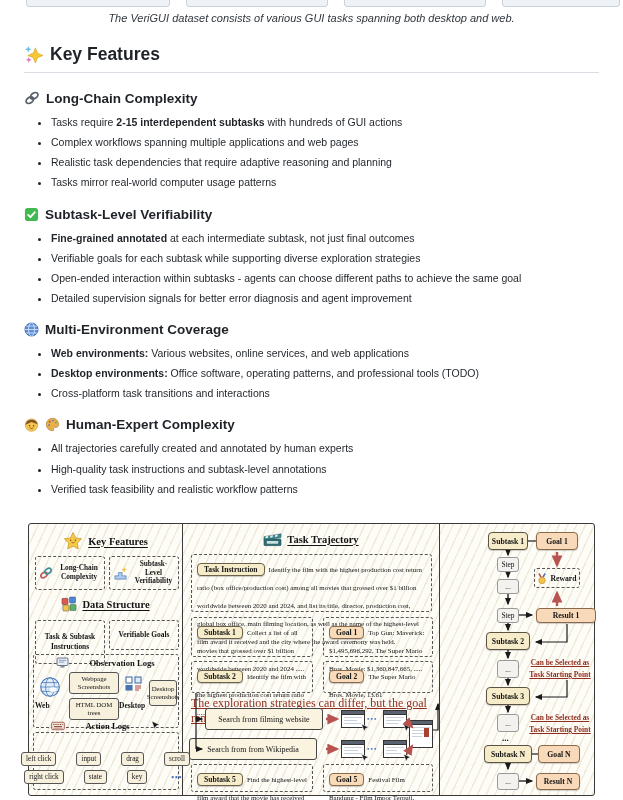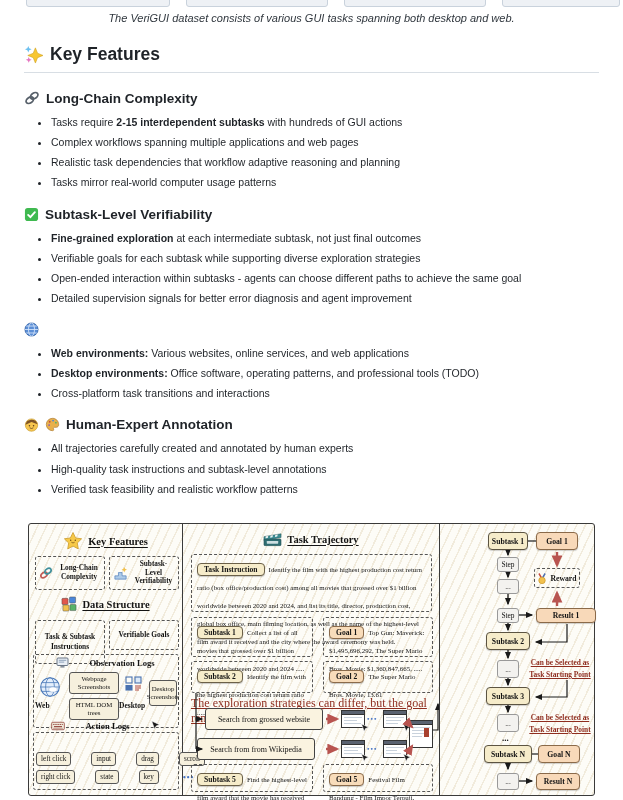--- a/index.html
+++ b/index.html
@@ -37,21 +37,21 @@
   .dash{position:absolute;border:1.1px dashed #555;border-radius:3px;box-sizing:border-box}
   .fbox{display:flex;align-items:center;justify-content:center;gap:4px;padding:2px 3px;
         font-size:7.3px;font-weight:bold;line-height:1.2;text-align:center}
   .dbox{display:flex;align-items:center;justify-content:center;padding:2px 4px;
         font-size:7.4px;font-weight:bold;line-height:1.35;text-align:center}
   .sec-title{position:absolute;left:0;right:0;display:flex;align-items:center;justify-content:center;gap:20px;
              font-weight:bold;font-size:8.6px}
   .obox{position:absolute;display:flex;align-items:center;justify-content:center;text-align:center;
         background:#f6f0dd;border:1px solid #555;border-radius:3px;font-size:6.8px;line-height:1.25;padding:1px 2px;box-sizing:border-box}
   .lbl{position:absolute;font-weight:bold;font-size:7.5px;text-align:left}
-  .arow{position:absolute;left:7px;right:7px;display:flex;gap:20px;}
+  .arow{position:absolute;left:7px;right:7px;display:flex;gap:20px;justify-content:center}
   .abtn{background:#f6f0dd;border:1px solid #555;border-radius:3px;font-size:7.2px;padding:2px 4px;white-space:nowrap}
   .bdots{color:#4472c4;font-weight:bold;letter-spacing:1px;font-size:8px;align-self:center;border:none;background:none}
   
   .chip{display:inline-block;border:1px solid #6b6048;border-radius:4px;padding:1px 6px;
         font-weight:bold;font-size:7.6px;margin-right:4px;background:#f6ecca;box-shadow:0 1px 1px rgba(0,0,0,.2)}
   .chip-org{background:#f8dcba;border-color:#8a6a4a}
   .jtext{font-size:6.9px;line-height:1.4;text-align:justify}
   .mbox{padding:3px 5px}
   .note{position:absolute;font-weight:normal;font-size:12px;color:#8f2d1f;
         text-decoration:underline;text-underline-offset:1px}
@@ -107,52 +107,53 @@
               <ellipse cx="6.5" cy="11.5" rx="4.6" ry="3.1" transform="rotate(-35 6.5 11.5)"></ellipse>
               <ellipse cx="11.5" cy="6.5" rx="4.6" ry="3.1" transform="rotate(-35 11.5 6.5)"></ellipse>
             </g>
           </svg>
       </span>
       <span>Long-Chain Complexity</span>
     </h3>
     <ul>
       <li><span>Tasks require </span><strong>2-15 interdependent subtasks</strong><span> with hundreds of GUI actions</span></li>
       <li><span>Complex workflows spanning multiple applications and web pages</span></li>
-      <li><span>Realistic task dependencies that workflow adaptive reasoning and planning</span></li>
+      <li><span>Realistic task dependencies that require adaptive reasoning and planning</span></li>
       <li><span>Tasks mirror real-world computer usage patterns</span></li>
     </ul>
   </section>
 
   <section>
     <h3>
       <span class="ic">
         <svg width="15" height="15" viewBox="0 0 16 16">
             <rect x="1" y="1" width="14" height="14" rx="3" fill="#3fb950"></rect>
             <path d="M4.4 8.4l2.4 2.5 4.8-5.4" stroke="#fff" stroke-width="2" fill="none" stroke-linecap="round" stroke-linejoin="round"></path>
           </svg>
       </span>
       <span>Subtask-Level Verifiability</span>
     </h3>
     <ul>
-      <li><strong>Fine-grained exploration</strong><span> at each intermediate subtask, not just final outcomes</span></li>
+      <li><strong>Fine-grained annotated</strong><span> at each intermediate subtask, not just final outcomes</span></li>
       <li><span>Verifiable goals for each subtask while supporting diverse exploration strategies</span></li>
       <li><span>Open-ended interaction within subtasks - agents can choose different paths to achieve the same goal</span></li>
       <li><span>Detailed supervision signals for better error diagnosis and agent improvement</span></li>
     </ul>
   </section>
 
   <section>
     <h3>
       <span class="ic">
         <svg width="15" height="15" viewBox="0 0 16 16">
             <circle cx="8" cy="8" r="7" fill="#5b8ed6" stroke="#2f5fa3" stroke-width=".8"></circle>
             <ellipse cx="8" cy="8" rx="3.2" ry="7" fill="none" stroke="#d7e6fa" stroke-width=".9"></ellipse>
             <path d="M1 8h14M2.3 4.3h11.4M2.3 11.7h11.4" stroke="#d7e6fa" stroke-width=".9" fill="none"></path>
           </svg>
       </span>
+      <span>Multi-Environment Coverage</span>
     </h3>
     <ul>
       <li><strong>Web environments:</strong><span> Various websites, online services, and web applications</span></li>
       <li><strong>Desktop environments:</strong><span> Office software, operating patterns, and professional tools (TODO)</span></li>
       <li><span>Cross-platform task transitions and interactions</span></li>
     </ul>
   </section>
 
   <section>
     <h3>
@@ -167,21 +168,21 @@
       </span>
       <span class="ic">
         <svg width="15" height="15" viewBox="0 0 16 16">
             <path d="M8 1.4a6.6 6.6 0 1 0 0 13.2c1.3 0 1.6-.9 1.1-1.7-.5-.9.1-1.9 1.2-1.9h1.7c1.5 0 2.6-1.2 2.6-2.7C14.6 4.2 11.6 1.4 8 1.4z" fill="#e8b04b" stroke="#a9762c" stroke-width=".7"></path>
             <circle cx="5" cy="5" r="1" fill="#c84b3c"></circle>
             <circle cx="8.6" cy="3.8" r="1" fill="#4a86d8"></circle>
             <circle cx="11.6" cy="6" r="1" fill="#58b368"></circle>
             <circle cx="4.4" cy="8.6" r="1" fill="#8a5bb8"></circle>
           </svg>
       </span>
-      <span>Human-Expert Annotation</span>
+      <span>Human-Expert Complexity</span>
     </h3>
     <ul>
       <li><span>All trajectories carefully created and annotated by human experts</span></li>
       <li><span>High-quality task instructions and subtask-level annotations</span></li>
       <li><span>Verified task feasibility and realistic workflow patterns</span></li>
     </ul>
   </section>
 </main>
 
 <div class="figure">
@@ -353,23 +354,23 @@
     <div class="dash mbox" style="left:8px;top:137px;width:122px;height:32px">
       <span class="chip">Subtask 2</span><span class="jtext">Identify the film with the highest production cost return ratio .....</span>
     </div>
     <div class="dash mbox" style="left:140px;top:137px;width:110px;height:32px">
       <span class="chip chip-org">Goal 2</span><span class="jtext">The Super Mario Bros. Movie, 13.61</span>
     </div>
 
     <div class="note" style="left:8px;top:172px;width:242px">The exploration strategies can differ, but the goal remains consistent.</div>
 
     <div class="srch" style="left:22px;top:184px;width:118px;height:22px">
-        <span>Search from grossed website</span>
+        <span>Search from filming website</span>
       </div>
-    <div class="srch" style="left:14px;top:214px;width:118px;height:22px">
+    <div class="srch" style="left:6px;top:214px;width:128px;height:22px">
         <span>Search from from Wikipedia</span>
       </div>
 
     <div class="shot" style="left:158px;top:186px;width:24px;height:18px">
       <div class="bar"></div>
         <div class="ln"></div>
         <div class="ln" style="width:60%"></div>
         <div class="ln" style="width:75%"></div>
       <span class="cur"><svg width="9" height="11" viewBox="0 0 12 14">
             <path d="M2 1l3.6 10 1.8-4 4-1.6z" fill="#1a1a1a" stroke="#fff" stroke-width=".8"></path>

